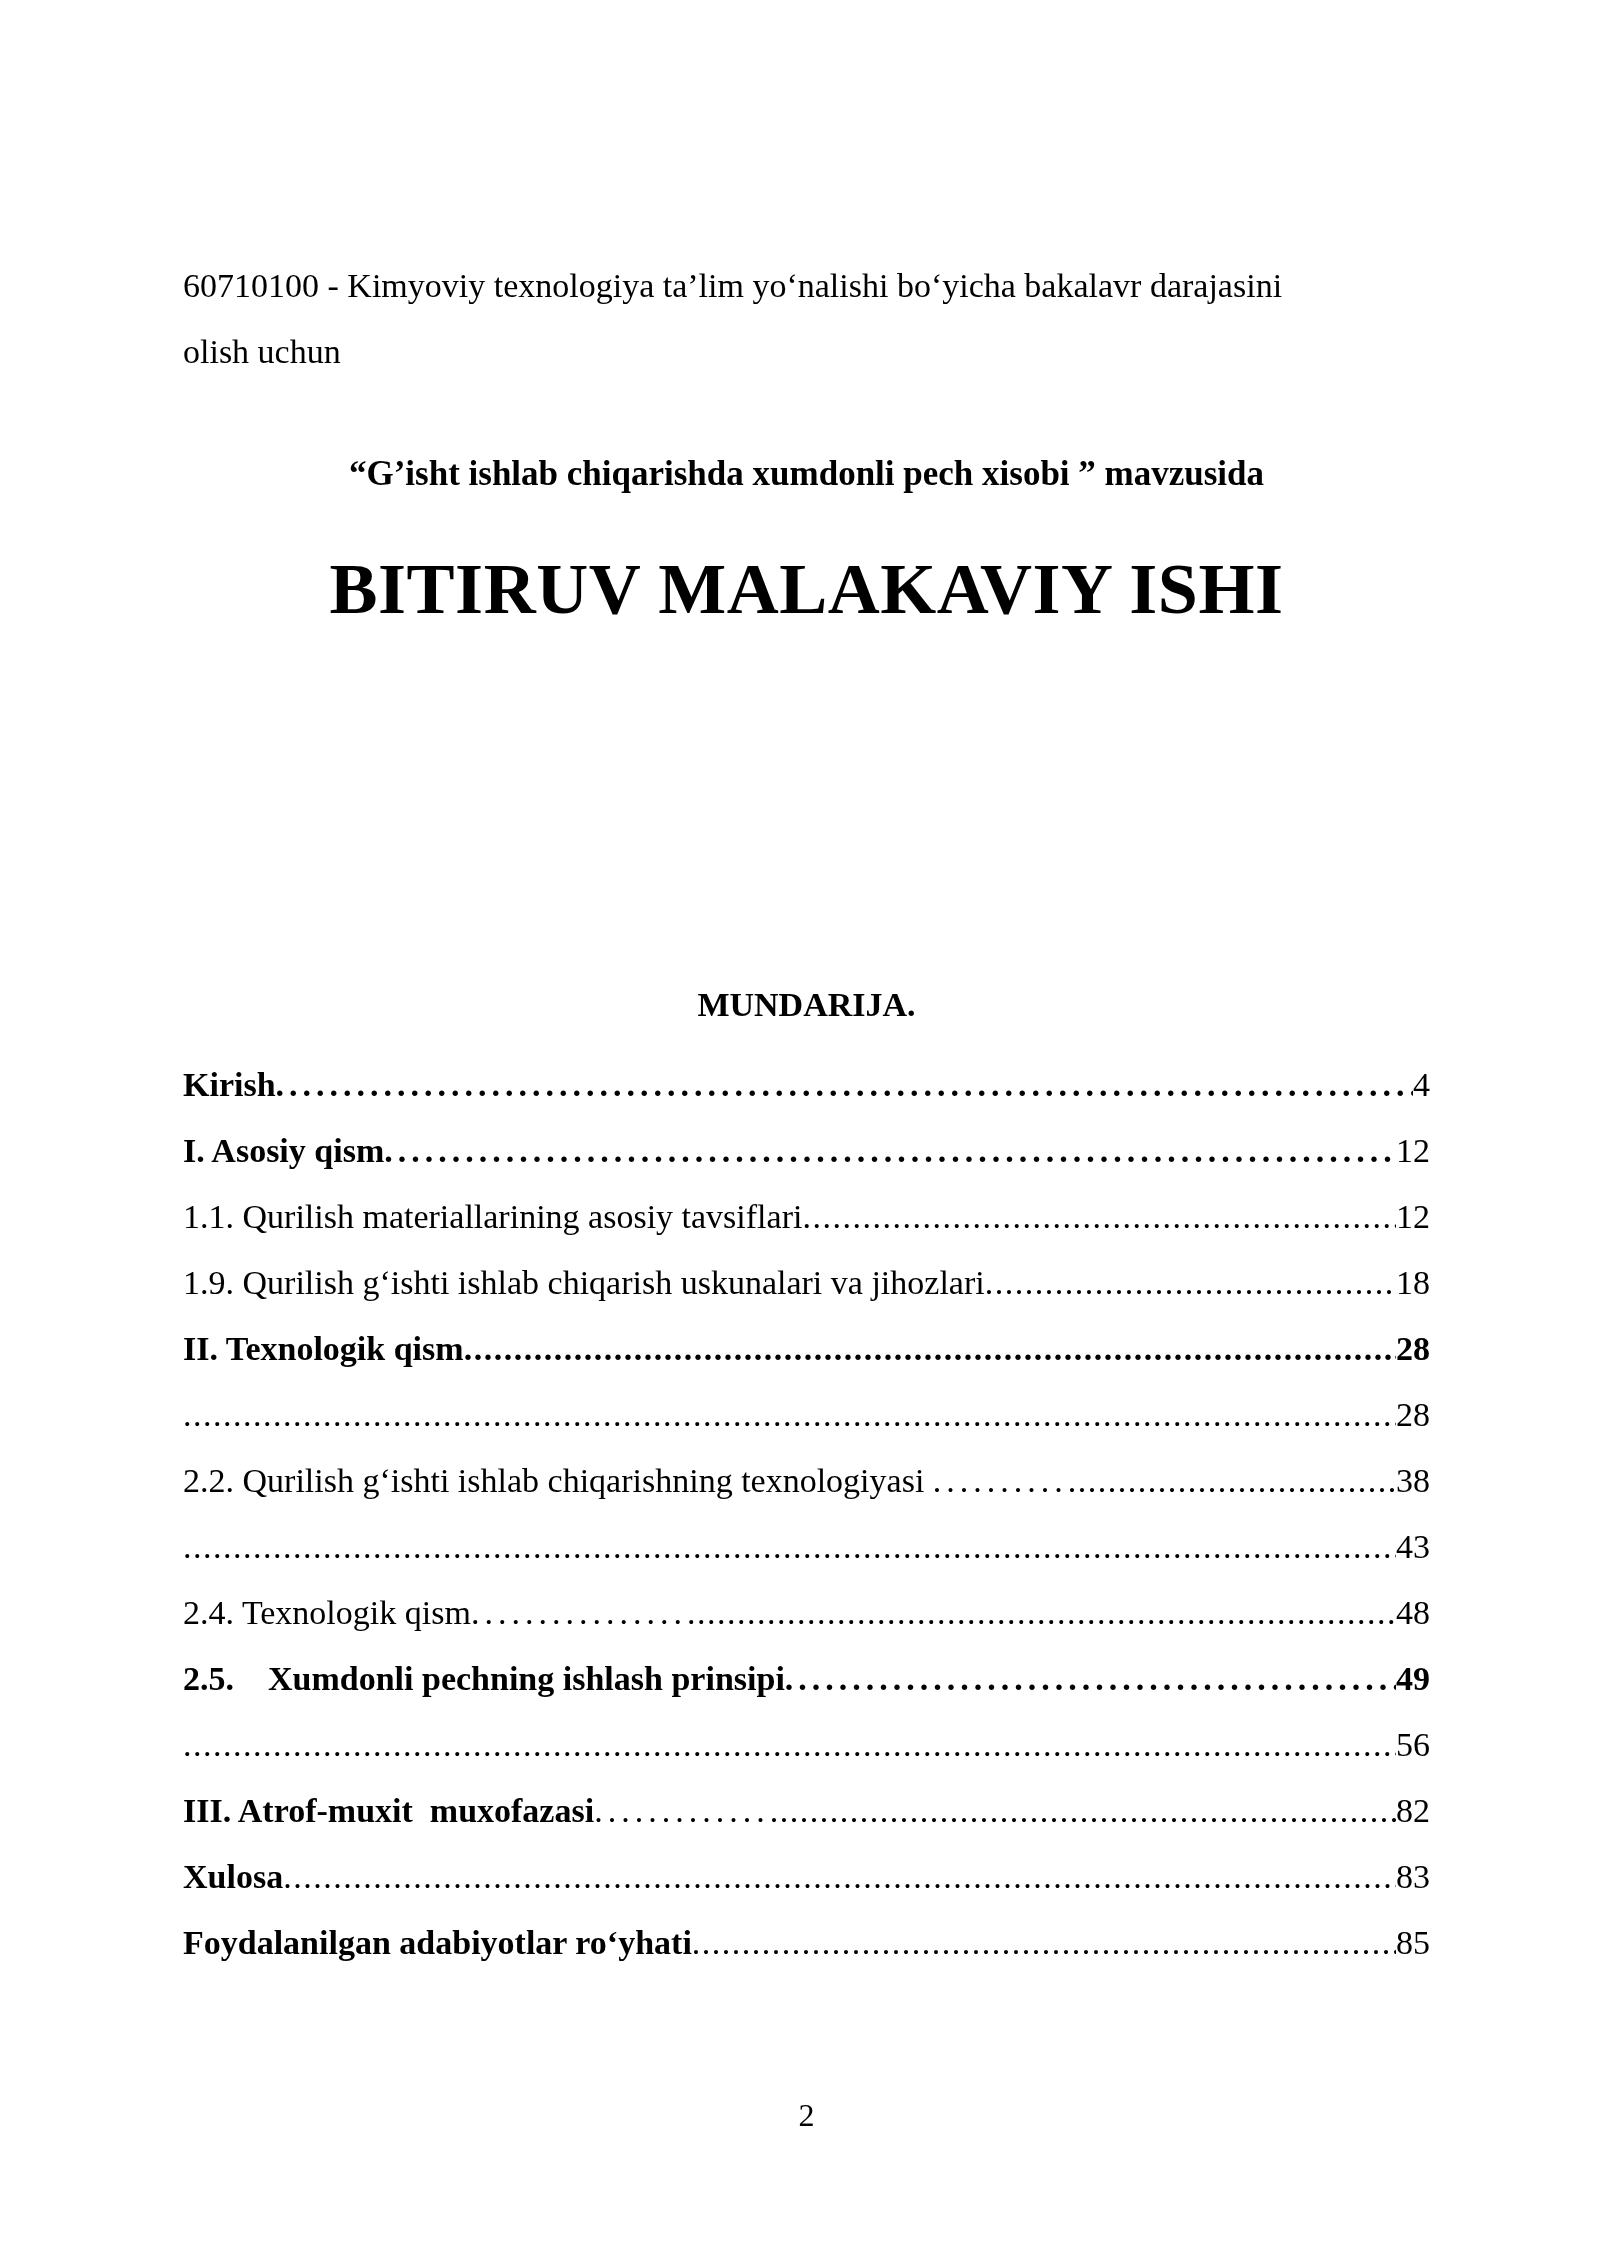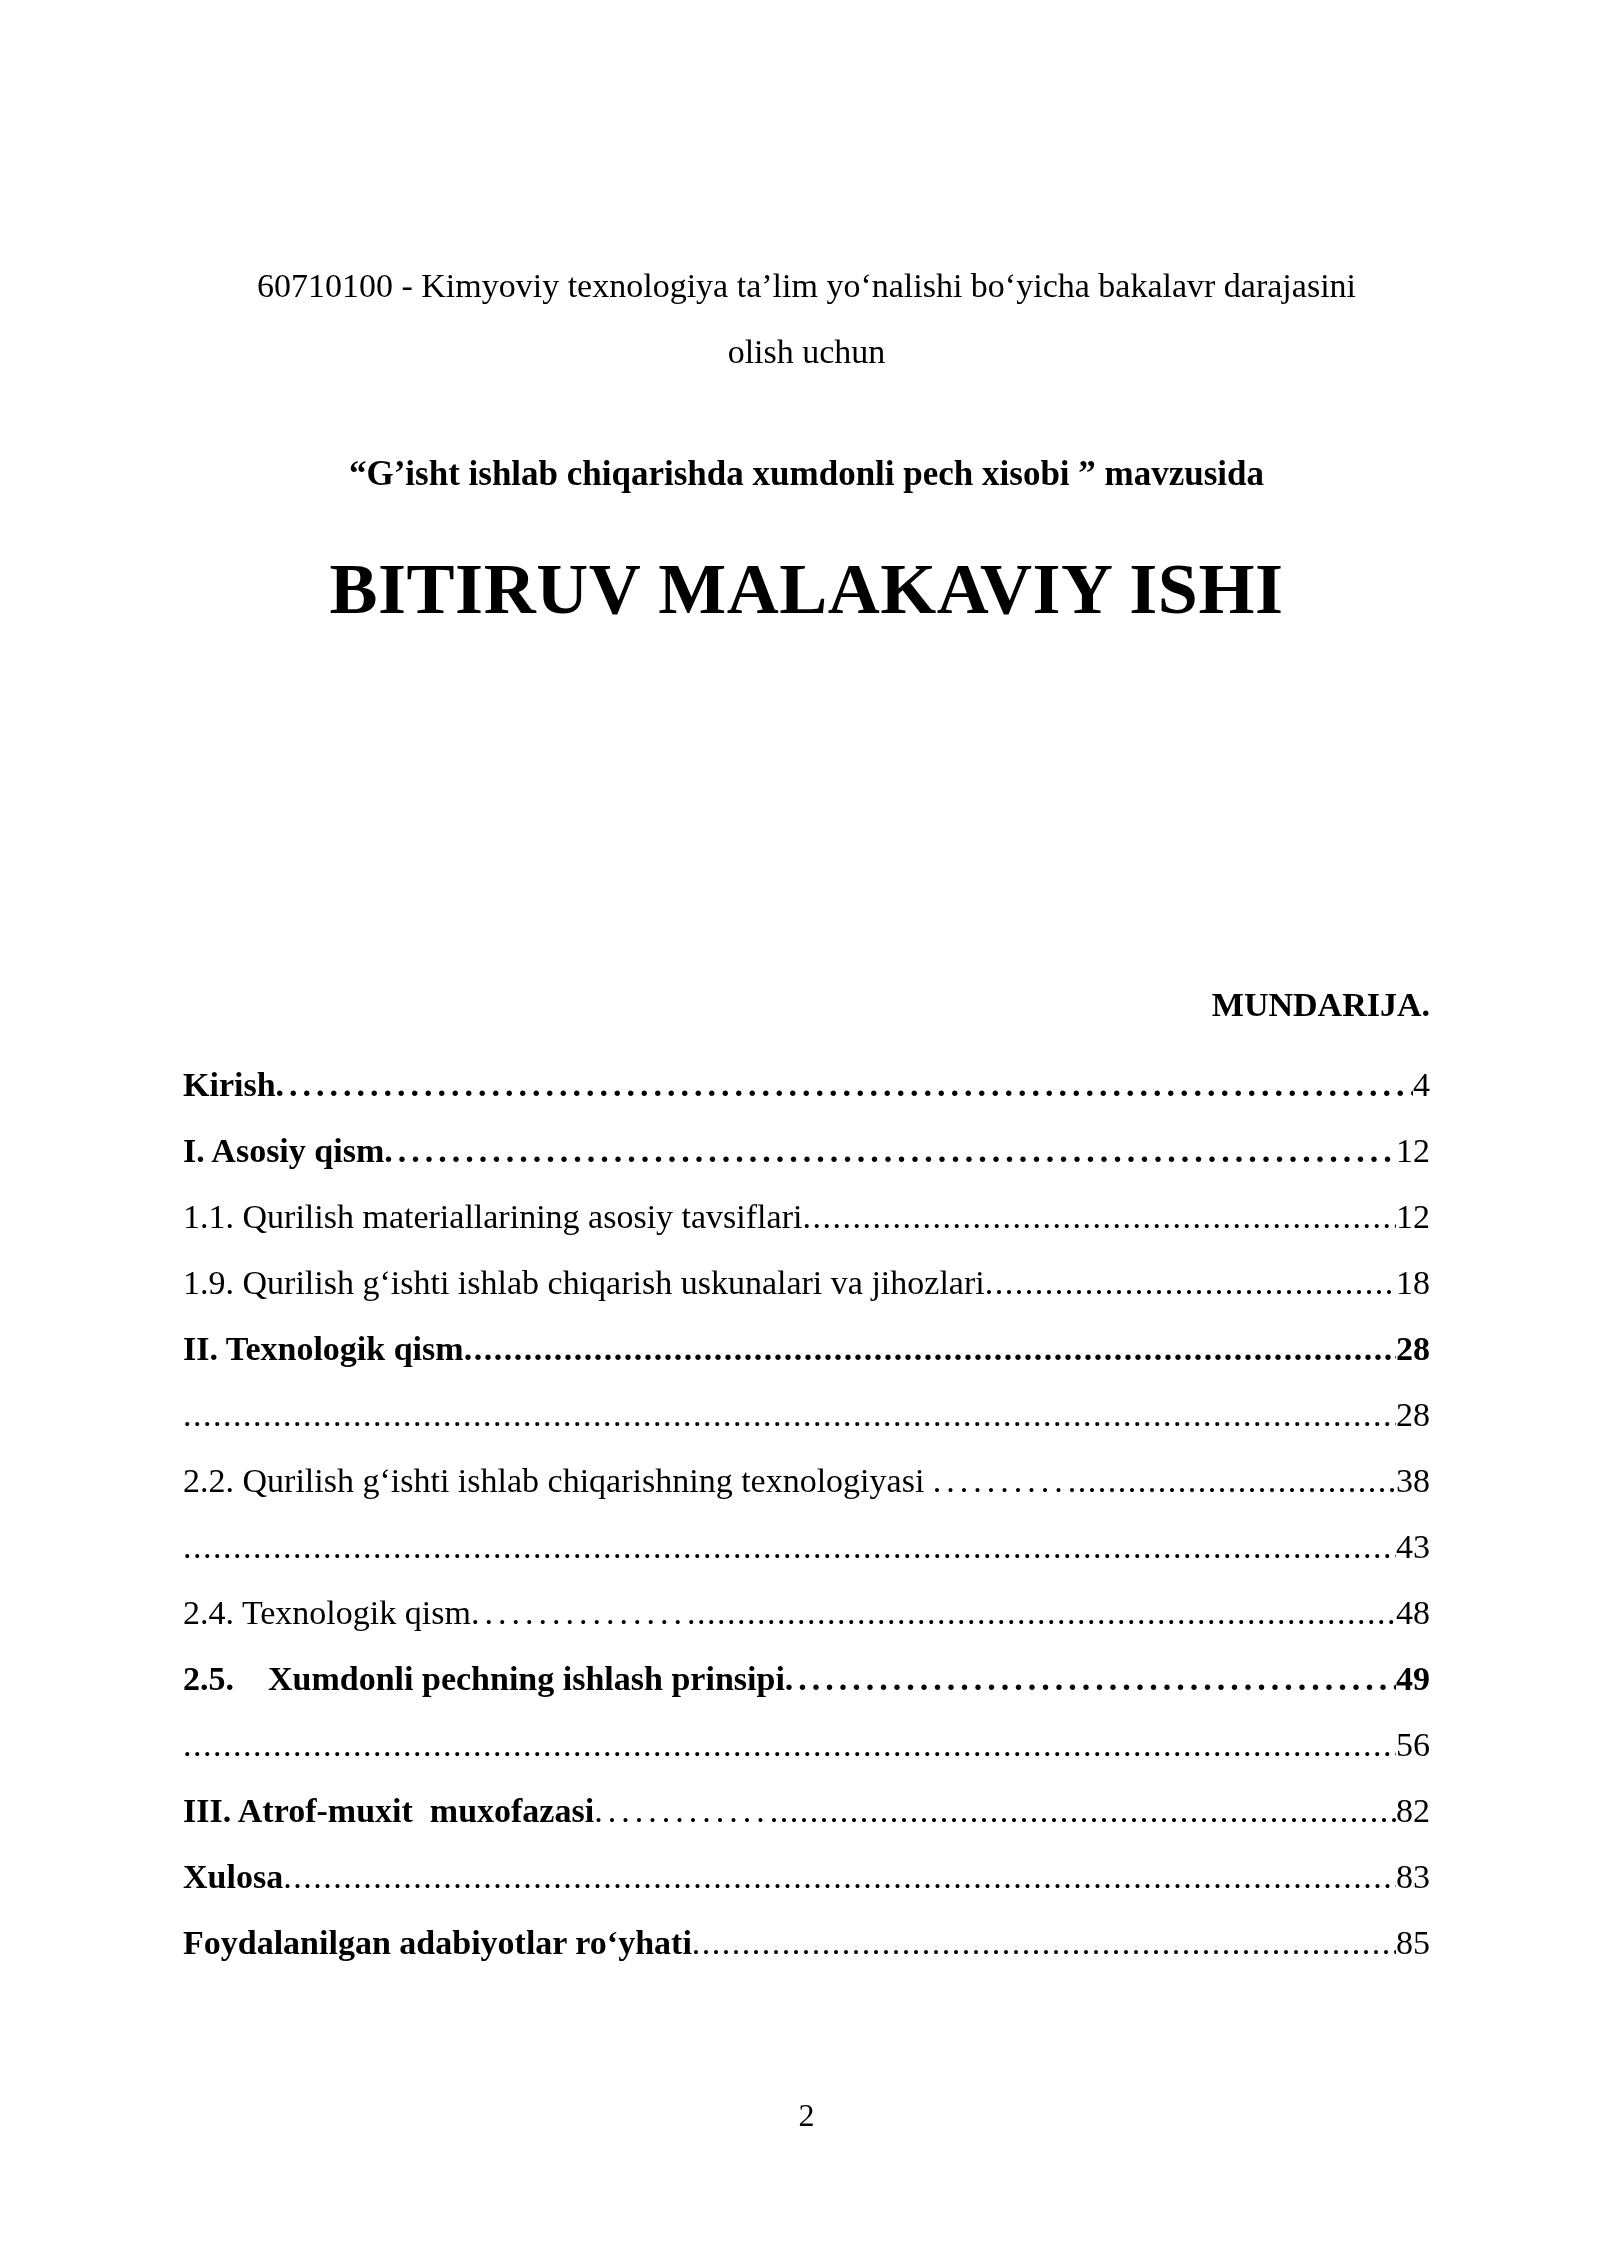--- a/index.html
+++ b/index.html
@@ -2,27 +2,27 @@
 <html><head>
 <meta charset="utf-8">
 <style>
   html,body{margin:0;padding:0;background:#888;}
   .page{
     width:1600px;height:2262px;background:#ffffff;color:#000000;
     font-family:"Liberation Serif","DejaVu Serif",serif;
     font-size:34px;position:relative;margin:0 auto;overflow:hidden;
   }
   .content{padding:0 170px 0 183px;}
-  .hdr{margin-top:253px;text-align:center;line-height:66px;font-weight:normal;}
+  .hdr{margin-top:253px;text-align:left;line-height:66px;font-weight:normal;}
   .subtitle{margin-top:56px;text-align:center;font-weight:bold;font-size:35px;line-height:66px;}
   .main-title{
     margin-top:29px;text-align:center;font-weight:bold;
     font-size:72px;line-height:106px;letter-spacing:0.5px;white-space:nowrap;
   }
-  .toc-heading{margin-top:330px;text-align:right;font-weight:bold;line-height:66px;}
+  .toc-heading{margin-top:330px;text-align:center;font-weight:bold;line-height:66px;}
   .toc{margin-top:14px;}
   .toc-row{display:flex;align-items:center;line-height:66px;}
   .lbl{white-space:pre;flex:0 0 auto;}
   .leader{flex:1 1 auto;overflow:hidden;white-space:nowrap;}
   .leader i{font-style:normal;}
   .leader i.w{letter-spacing:5px;}
   .leader i.d{letter-spacing:1.5px;}
   .b{font-weight:bold;}
   .pg{flex:0 0 auto;white-space:pre;}
   .footer{position:absolute;top:2082px;left:183px;width:1247px;text-align:center;line-height:66px;font-size:32px;}

